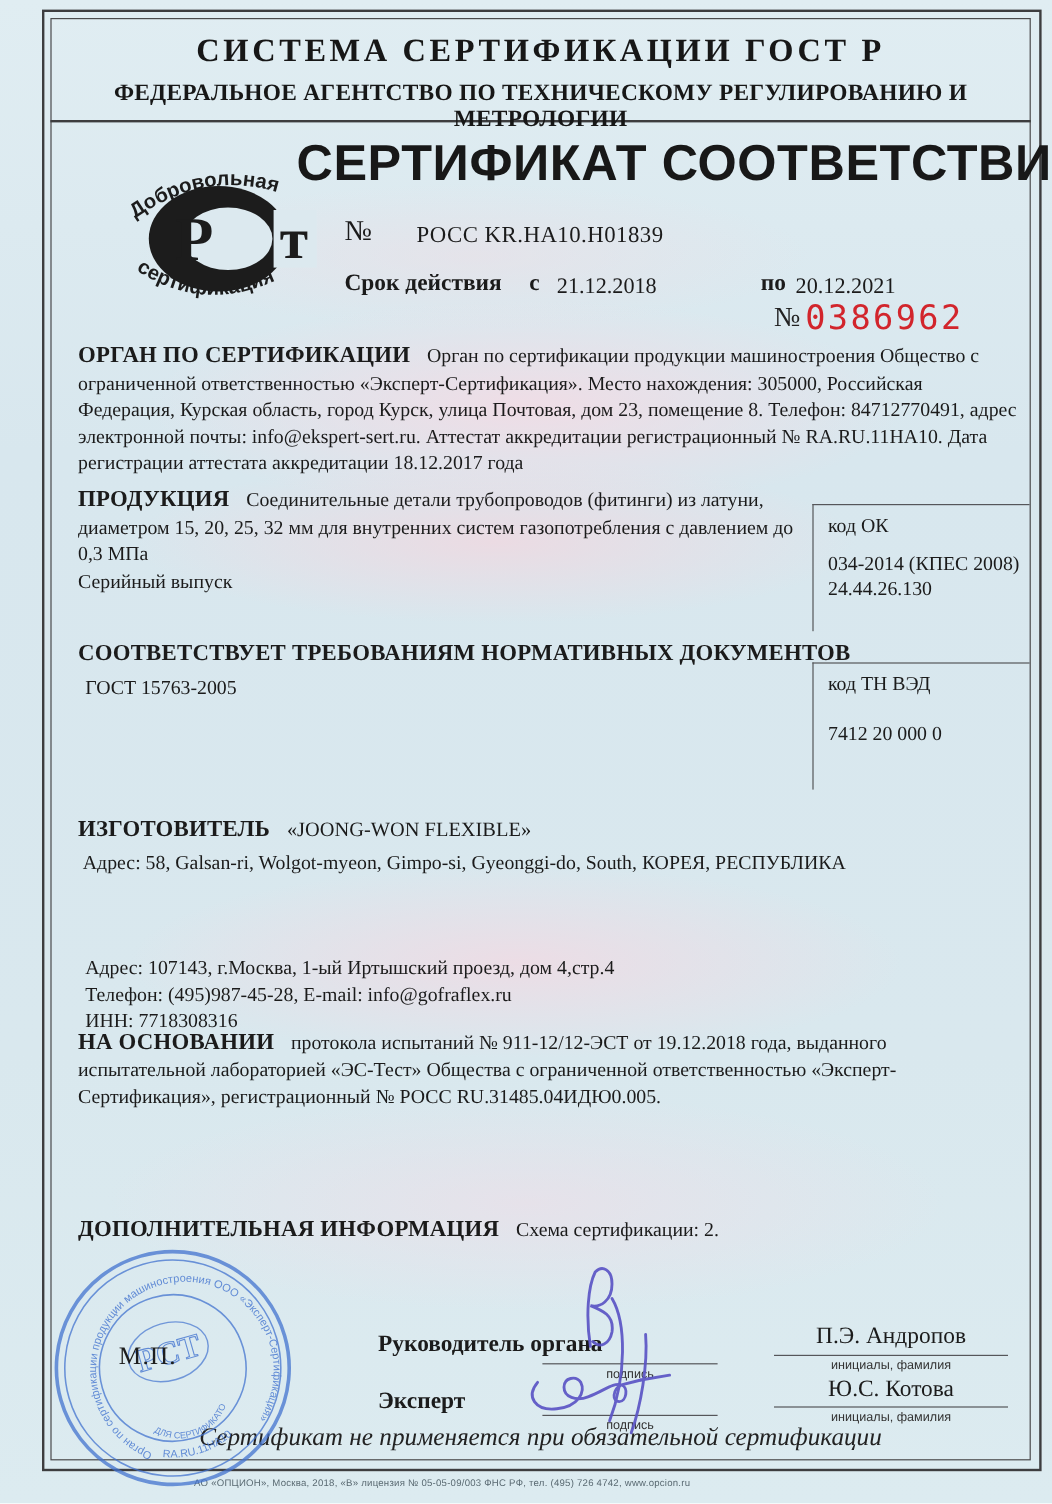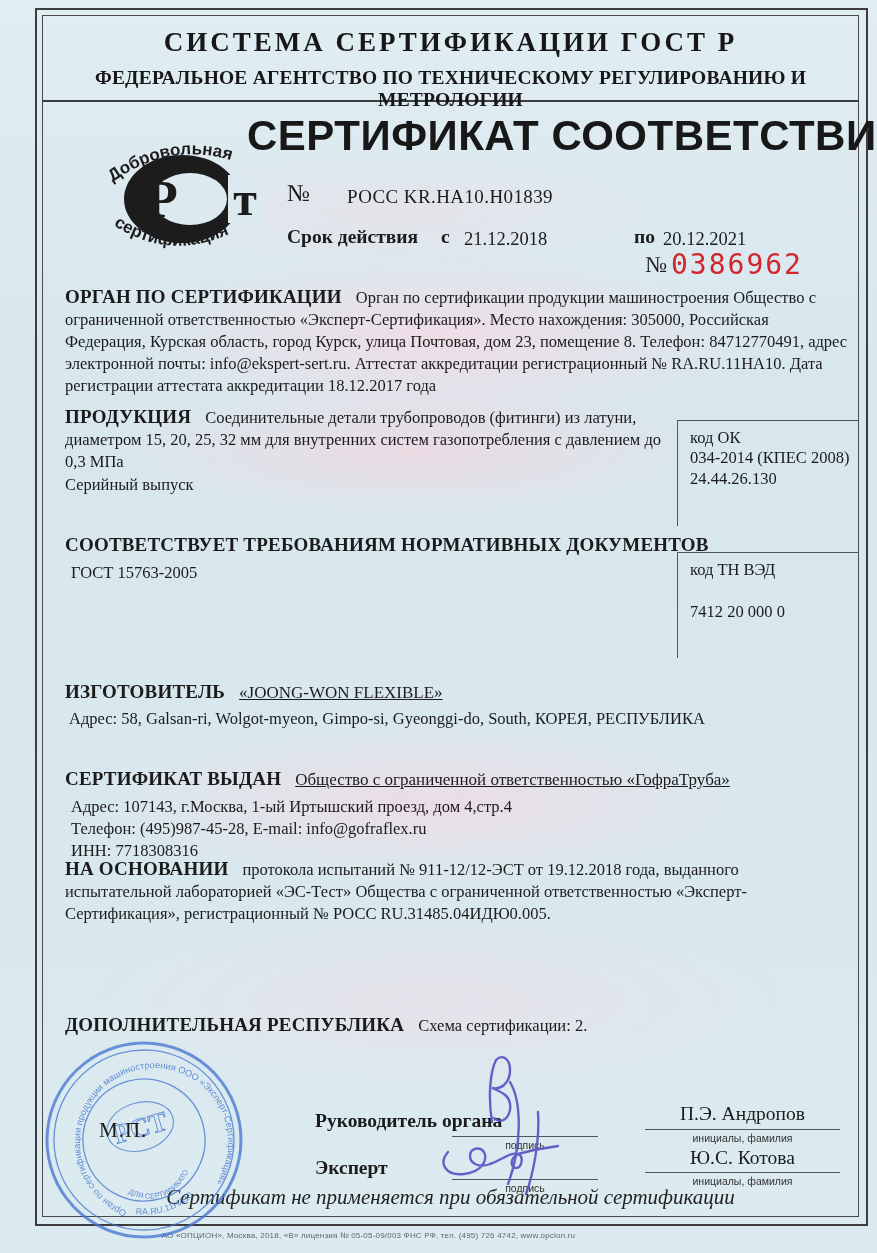--- a/index.html
+++ b/index.html
@@ -27,23 +27,23 @@
   .val-from{position:absolute;left:464px;top:229px;font-size:18.5px;}
   .val-po{position:absolute;left:634px;top:226px;font-size:19.5px;font-weight:bold;}
   .val-to{position:absolute;left:663px;top:229px;font-size:18.5px;}
   .serial{position:absolute;left:645px;top:248px;white-space:nowrap;}
   .serial .sn-no{font-size:23px;color:#222;}
   .serial .sn-digits{font-family:"DejaVu Sans Mono",monospace;font-size:28px;letter-spacing:2px;color:#d2252c;vertical-align:-2px;}
   .para{position:absolute;font-size:16.5px;line-height:1.33;}
   .para b.sec-head{font-size:19px;margin-right:14px;letter-spacing:.2px;}
   .sec-head-block{position:absolute;font-size:19px;font-weight:bold;letter-spacing:.2px;}
   .plain{position:absolute;font-size:16.5px;line-height:1.33;}
-  .inline-name{font-size:17px;text-decoration:underline;}
+  .inline-name{font-size:17px;}
   .code-box{position:absolute;left:677px;width:181px;height:106px;border-top:1.5px solid #55565a;border-left:1.5px solid #55565a;padding:7px 0 0 12px;box-sizing:border-box;font-size:16.5px;}
-  .code-box .cb-label{display:block;margin-bottom:0;}
+  .code-box .cb-label{display:block;margin-bottom:12px;}
   .code-box .cb-line{display:block;line-height:1.25;}
   .sig-role{position:absolute;left:315px;font-size:19.5px;font-weight:bold;}
   .sig-line{position:absolute;border-top:1.2px solid #55565a;}
   .sig-sub{position:absolute;font-family:"Liberation Sans",sans-serif;font-size:10.5px;color:#333;text-align:center;}
   .sig-name{position:absolute;font-size:19.5px;text-align:center;}
   .mp{position:absolute;left:99px;top:1118px;font-size:21px;letter-spacing:1px;color:#1d1d1d;z-index:6;}
   .note{position:absolute;left:43px;top:1185px;width:815px;text-align:center;font-size:21px;color:#222;font-style:italic;}
   .footer{position:absolute;left:0;top:1231px;width:737px;text-align:center;font-family:"Liberation Sans",sans-serif;font-size:8px;color:#5a6a72;letter-spacing:.2px;}
   .rst-logo{position:absolute;left:82px;top:113px;z-index:2;}
   .stamp{position:absolute;left:25px;top:1030px;z-index:4;opacity:.88;}
@@ -116,33 +116,30 @@
   <div class="code-box" style="top:552px;">
     <span class="cb-label" style="margin-bottom:22px;">код ТН ВЭД</span>
     <span class="cb-line">7412 20 000 0</span>
   </div>
 
   <div class="para" style="left:65px;top:679px;width:783px;">
     <b class="sec-head">ИЗГОТОВИТЕЛЬ</b><span class="inline-name">«JOONG-WON FLEXIBLE»</span>
   </div>
   <div class="plain" style="left:69px;top:708px;text-align:right;">Адрес: 58, Galsan-ri, Wolgot-myeon, Gimpo-si, Gyeonggi-do, South, КОРЕЯ, РЕСПУБЛИКА</div>
 
-  <div class="para" style="left:65px;top:766px;width:783px;">
-    <b class="sec-head">СЕРТИФИКАТ ВЫДАН</b><span class="inline-name">Общество с ограниченной ответственностью  «ГофраТруба»</span>
-  </div>
   <div class="plain" style="left:71px;top:796px;">Адрес: 107143, г.Москва, 1-ый Иртышский проезд, дом 4,стр.4</div>
   <div class="plain" style="left:71px;top:818px;">Телефон: (495)987-45-28, E-mail: info@gofraflex.ru</div>
   <div class="plain" style="left:71px;top:840px;">ИНН: 7718308316</div>
 
   <div class="para" style="left:65px;top:856px;width:740px;">
     <b class="sec-head">НА ОСНОВАНИИ</b><span>протокола испытаний № 911-12/12-ЭСТ от 19.12.2018 года, выданного испытательной лабораторией «ЭС-Тест» Общества с ограниченной ответственностью «Эксперт-Сертификация», регистрационный № РОСС RU.31485.04ИДЮ0.005.</span>
   </div>
 
   <div class="para" style="left:65px;top:1012px;width:783px;">
-    <b class="sec-head">ДОПОЛНИТЕЛЬНАЯ РЕСПУБЛИКА</b><span>Схема сертификации: 2.</span>
+    <b class="sec-head">ДОПОЛНИТЕЛЬНАЯ ИНФОРМАЦИЯ</b><span>Схема сертификации: 2.</span>
   </div>
 
   <svg class="stamp" width="238" height="224" viewBox="0 0 238 224">
     <g transform="rotate(-16 119 110)" stroke="#4273cf" fill="none" opacity="0.85">
       <circle cx="119" cy="110" r="97" stroke-width="3"></circle>
       <circle cx="119" cy="110" r="90" stroke-width="1.3"></circle>
       <circle cx="119" cy="110" r="61" stroke-width="1.3"></circle>
     </g>
     <g transform="rotate(-16 119 110)">
       <defs>

